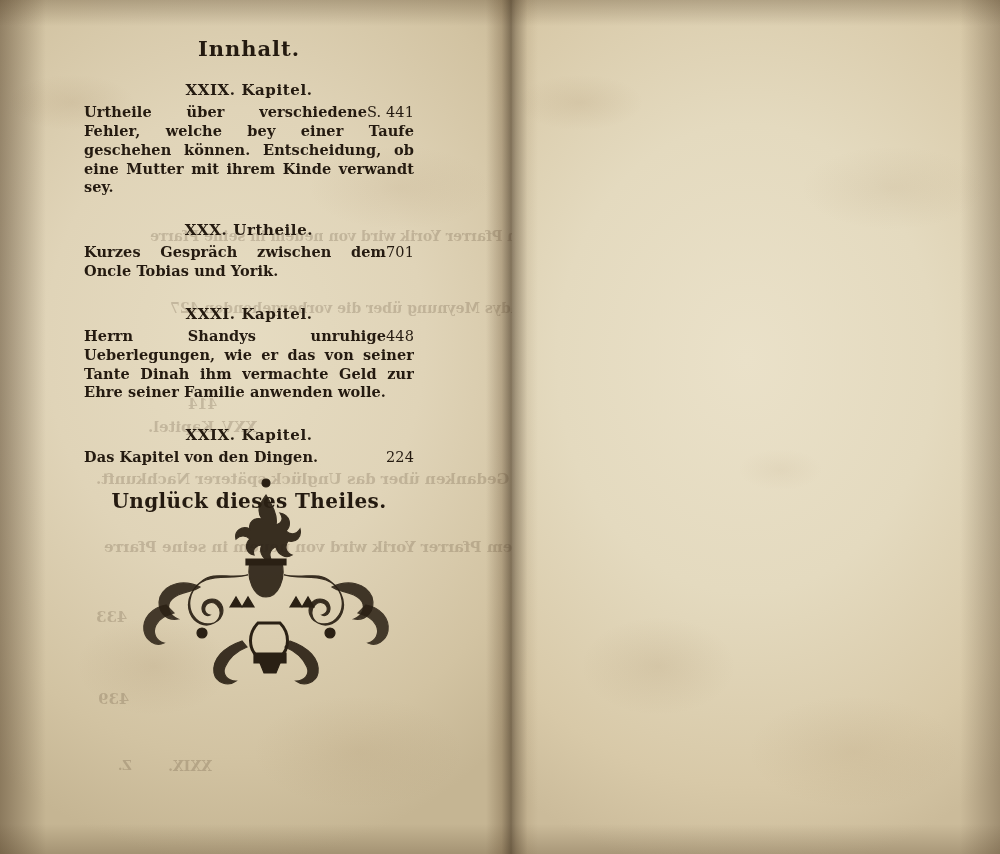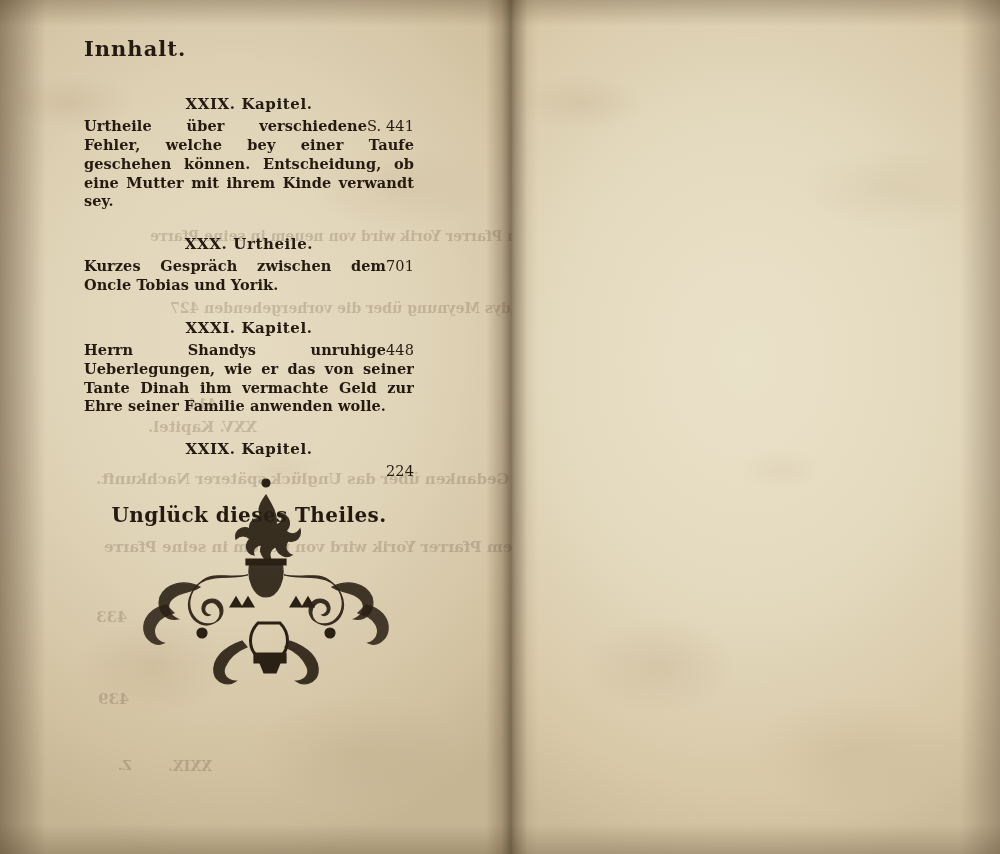--- a/index.html
+++ b/index.html
@@ -107,25 +107,25 @@
   
   .toc {
     position: absolute;
     left: 84px;
     top: 36px;
     width: 330px;
     color: #241a10;
     z-index: 3;
   }
   .toc-title {
-    text-align: left;
+    text-align: center;
     font-size: 21px;
     font-weight: bold;
     letter-spacing: 1px;
-    margin-bottom: 14px;
+    margin-bottom: 0;
   }
   .chap-head {
     text-align: center;
     font-size: 15px;
     font-weight: bold;
     margin: 20px 0 4px 0;
     letter-spacing: .6px;
   }
   .chap-body {
     font-size: 14.5px;
@@ -201,21 +201,21 @@
         <div class="chap-body fraktur"><span class="pg"><span>701</span></span><span>Kurzes Gespräch zwischen dem Oncle Tobias und Yorik.</span></div>
       </div>
 
       <div class="chap-entry">
         <div class="chap-head fraktur">XXXI. Kapitel.</div>
         <div class="chap-body fraktur"><span class="pg"><span>448</span></span><span>Herrn Shandys unruhige Ueberlegungen, wie er das von seiner Tante Dinah ihm vermachte Geld zur Ehre seiner Familie anwenden wolle.</span></div>
       </div>
 
       <div class="chap-entry">
         <div class="chap-head fraktur">XXIX. Kapitel.</div>
-        <div class="chap-body fraktur"><span class="pg"><span>224</span></span></div>
+        <div class="chap-body fraktur"><span class="pg"><span>224</span></span><span>Das Kapitel von den Dingen.</span></div>
       </div>
 
       <div class="schluss fraktur">Unglück dieses Theiles.</div>
     </div>
 
     <div class="ornament-left">
       <svg viewBox="0 0 280 240" width="280" height="240">
         <g fill="#2a2014" stroke="#2a2014" stroke-width="1.2">
 
           <path d="M140 40 c-6 8 -10 16 -4 24 c-8 -2 -14 4 -12 10 c-8 -4 -16 2 -14 10 c4 -4 10 -4 14 0 c-6 6 -4 14 4 16 c-2 -6 2 -10 8 -10 c-4 8 2 16 10 16 c-4 -6 -2 -12 4 -14 c2 8 10 12 16 8 c-6 -2 -8 -8 -4 -14 c8 2 14 -4 12 -12 c-4 6 -10 6 -14 2 c6 -6 4 -16 -6 -18 c4 6 2 10 -4 12 c2 -10 -4 -20 -10 -30 z" fill="#2a2014" opacity=".92"></path>

